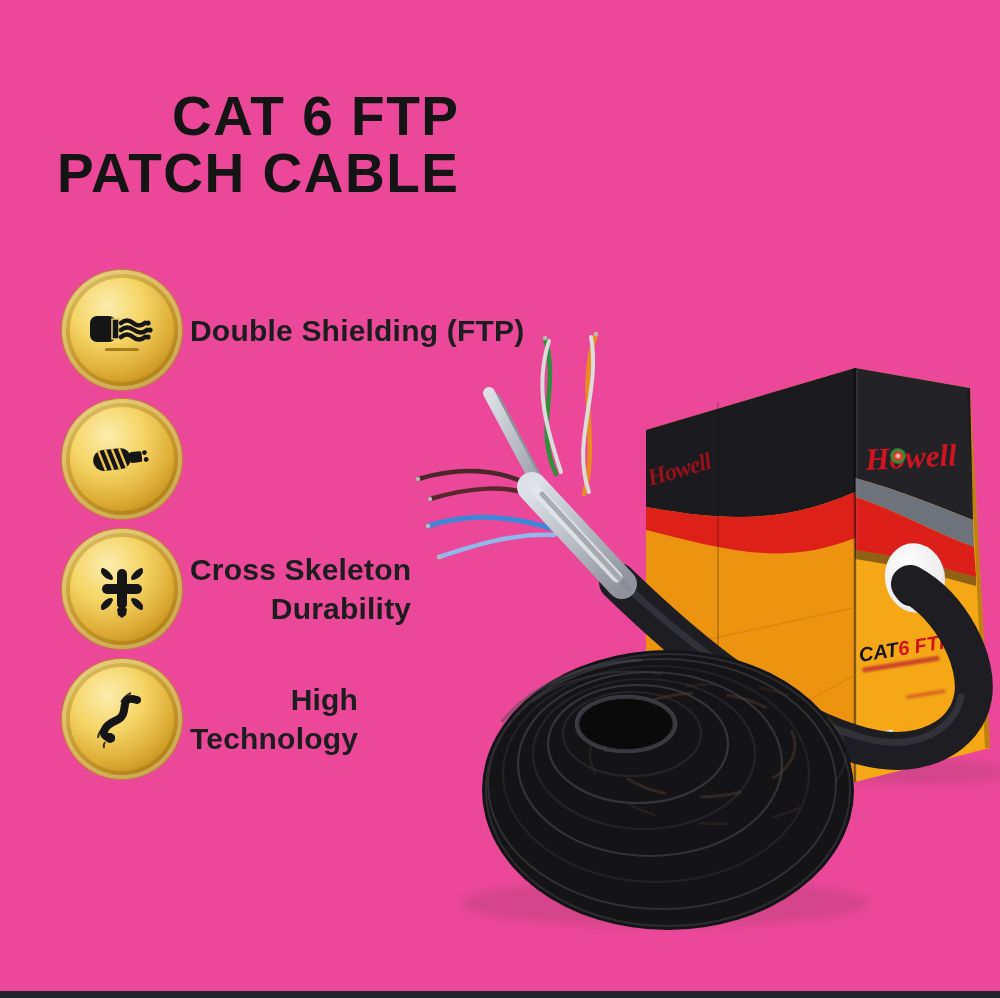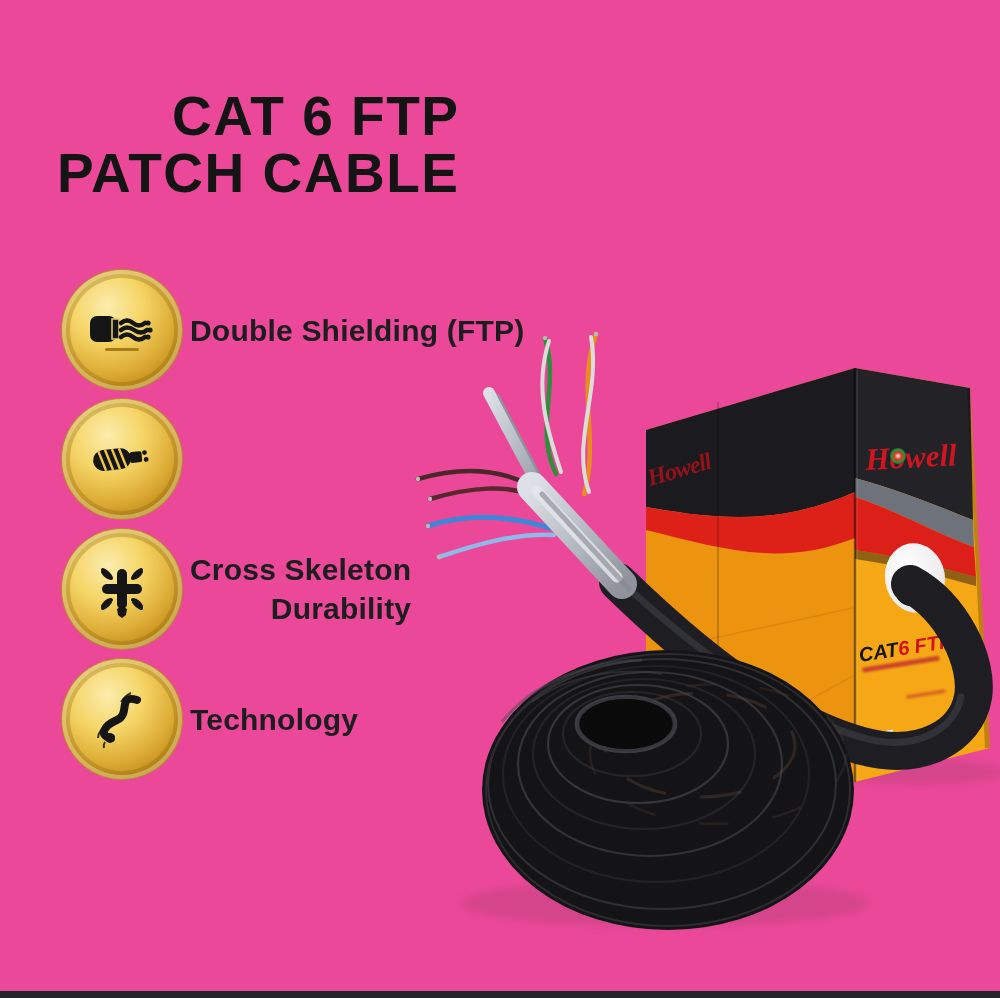--- a/index.html
+++ b/index.html
@@ -105,20 +105,21 @@
         <circle cx="25" cy="56" r="5" fill="#151515"></circle>
         <g stroke="#151515" stroke-width="2" fill="none" opacity=".85">
           <path d="M40,24 q4,-6 10,-8"></path>
             <path d="M36,20 q4,-6 10,-9"></path>
           <path d="M16,48 q-3,4 -3,8"></path>
             <path d="M20,60 q-2,3 -1,6"></path>
         </g>
       </svg>
     </div>
     <div class="ftext">
+      <div>High</div>
       <div>Technology</div>
     </div>
   </div>
 
   <svg class="scene" viewBox="0 0 1000 998">
     <defs>
       <linearGradient id="foilGrad" x1="0" y1="0" x2="1" y2="1">
         <stop offset="0" stop-color="#dde0e6"></stop>
           <stop offset=".55" stop-color="#b4b8c0"></stop>
           <stop offset="1" stop-color="#90939b"></stop>

